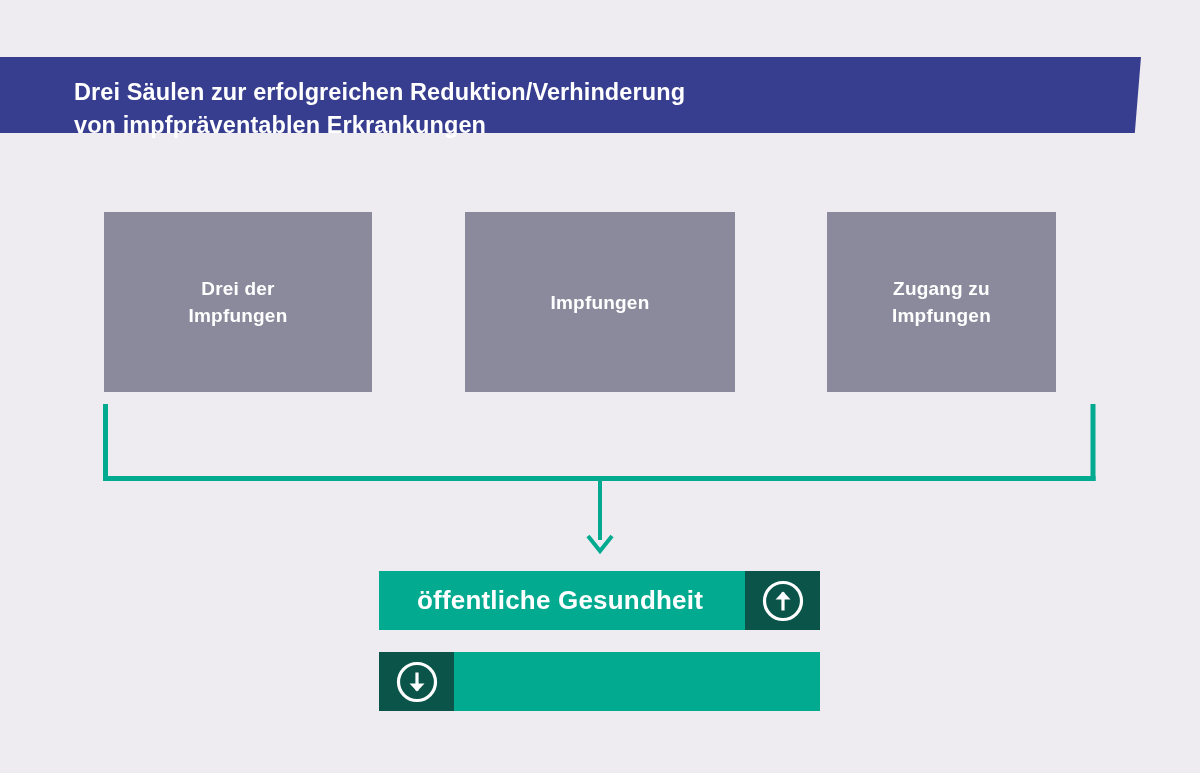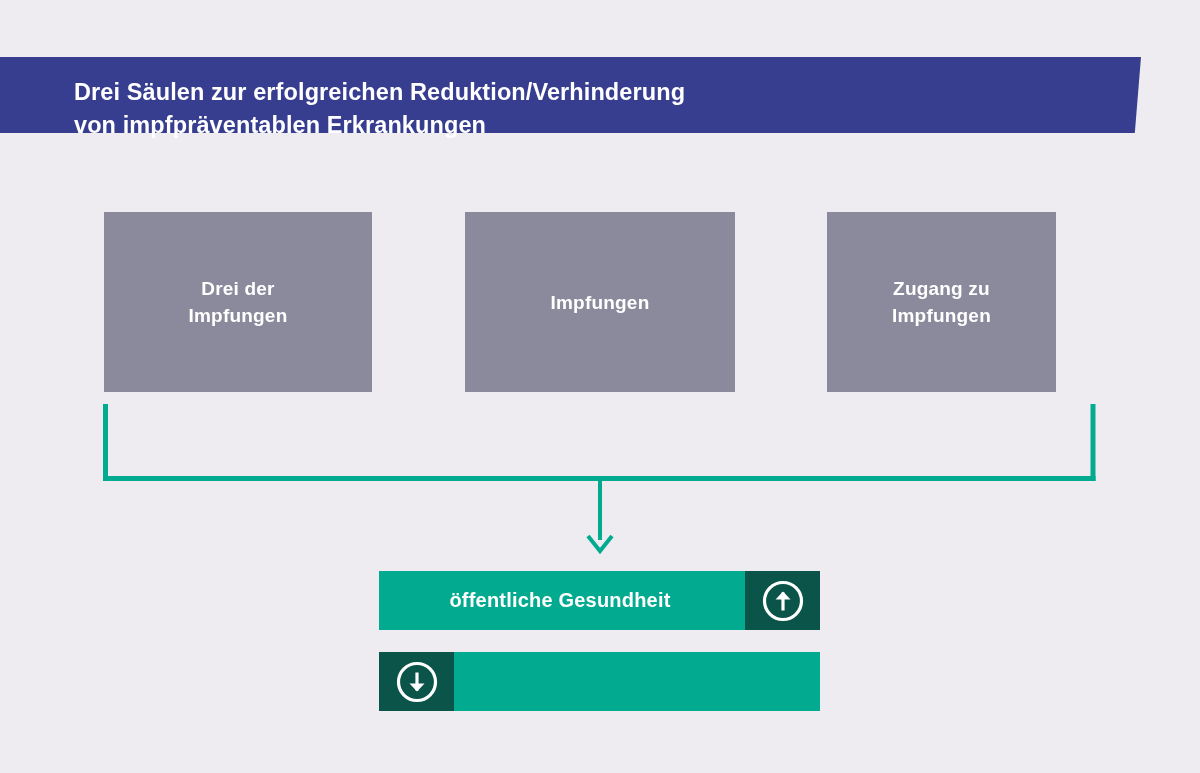--- a/index.html
+++ b/index.html
@@ -90,21 +90,21 @@
     align-items: stretch;
   }
   #outcome-0 { top: 571px; }
   #outcome-1 { top: 652px; }
   .outcome-text {
     flex: 1 1 auto;
     display: flex;
     align-items: center;
     justify-content: center;
     color: #ffffff;
-    font-size: 20px;
+    font-size: 26px;
     font-weight: bold;
     letter-spacing: 0.2px;
     padding-right: 4px;
   }
   .outcome-icon-box {
     flex: 0 0 75px;
     width: 75px;
     background: #0a5449;
     display: flex;
     align-items: center;

